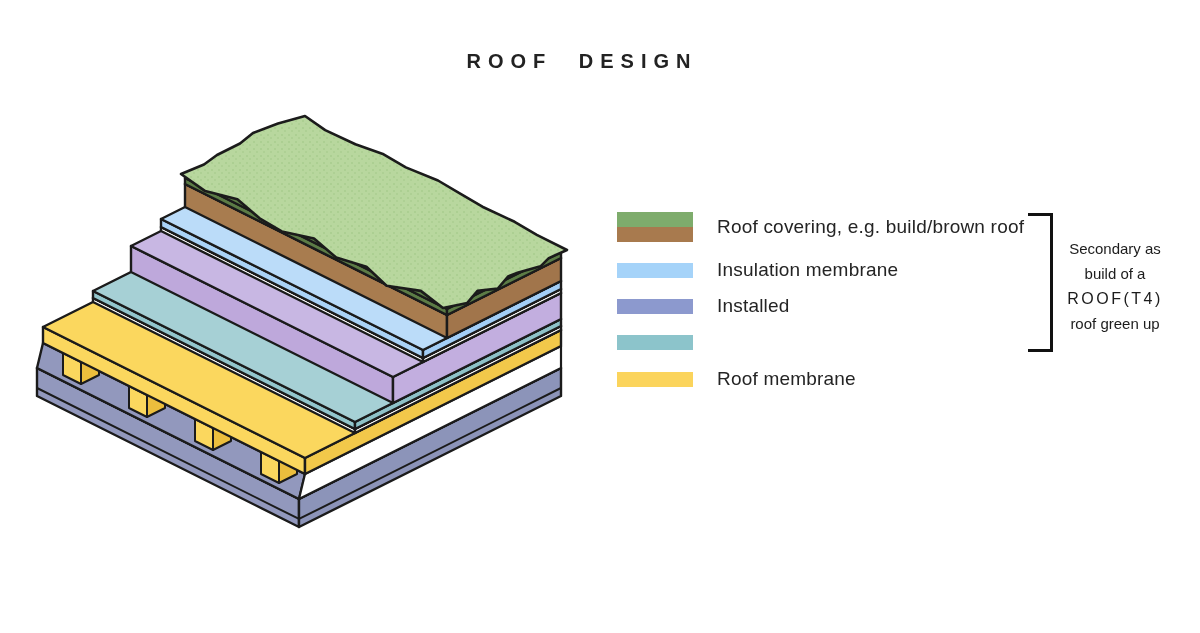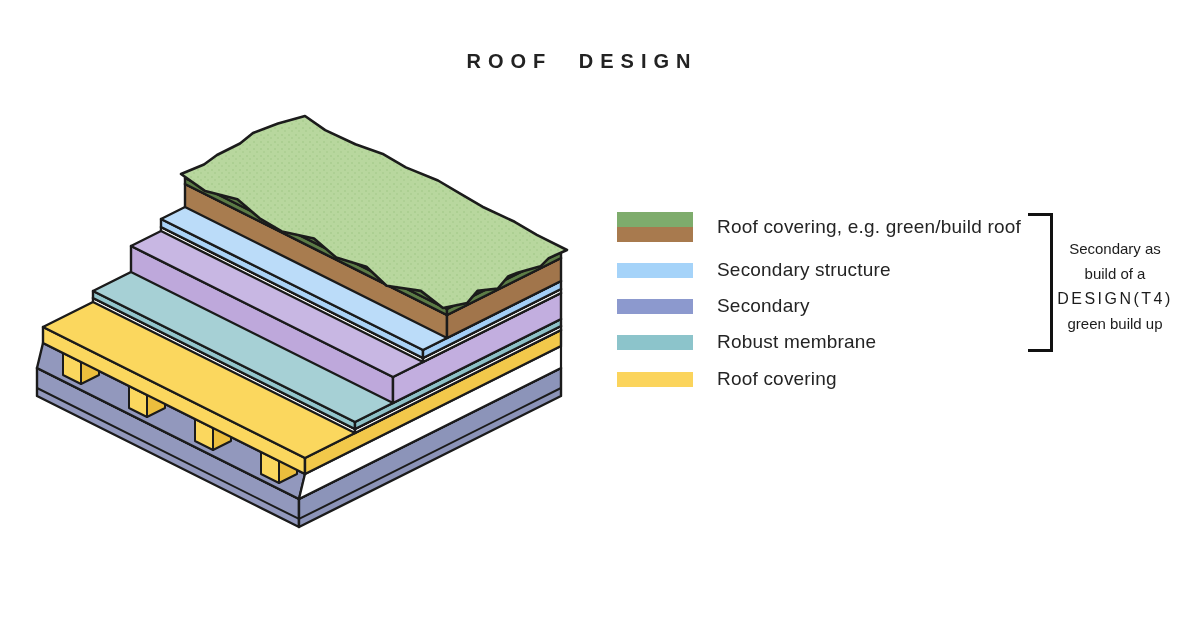--- a/index.html
+++ b/index.html
@@ -108,45 +108,44 @@
           <path d="M181.0,174.0L204.0,164.5L217.0,155.0L240.0,143.5L253.0,133.0L278.0,123.5L305.0,116.0L325.2,130.1L355.4,144.2L383.6,154.3L405.8,167.4L438.0,180.5L460.2,193.6L482.4,206.7L514.6,221.8L536.8,234.9L567.0,250.0L548.8,258.1L540.5,266.3L518.3,272.4L508.0,276.5L497.8,288.6L477.5,290.8L467.3,302.9L443.0,308.0L420.8,290.9L386.6,285.8L366.4,266.7L336.2,257.6L314.0,238.5L281.8,231.4L259.6,218.3L237.4,199.2L205.2,191.1Z" fill="url(#grass)" stroke="#1B1B1B" stroke-width="2.6" stroke-linejoin="round"></path>
         </g>
       </svg>
     </div>
 
   <div class="legend-row" style="top:212px">
     <div class="swatch double">
       <div class="half" style="background: rgb(126, 172, 108);"></div>
       <div class="half" style="background: rgb(168, 122, 78);"></div>
     </div>
-    <div class="legend-label">Roof covering, e.g. green/build roof</div>
+    <div class="legend-label">Roof covering, e.g. build/brown roof</div>
   </div>
 
   <div class="legend-row" style="top:255px">
     <div class="swatch" style="background: rgb(165, 211, 249);"></div>
-    <div class="legend-label">Secondary structure</div>
+    <div class="legend-label">Insulation membrane</div>
   </div>
 
   <div class="legend-row" style="top:291px">
     <div class="swatch" style="background: rgb(140, 153, 206);"></div>
-    <div class="legend-label">Secondary</div>
+    <div class="legend-label">Installed</div>
   </div>
 
   <div class="legend-row" style="top:327px">
     <div class="swatch" style="background: rgb(140, 196, 203);"></div>
-    <div class="legend-label">Robust membrane</div>
   </div>
 
   <div class="legend-row" style="top:364px">
     <div class="swatch" style="background: rgb(251, 212, 92);"></div>
-    <div class="legend-label">Roof covering</div>
+    <div class="legend-label">Roof membrane</div>
   </div>
 
 
   <div class="bracket"></div>
   <div class="note">
     <div>Secondary as</div>
     <div>build of a</div>
-    <div class="broof">DESIGN(T4)</div>
-    <div>green build up</div>
+    <div class="broof">ROOF(T4)</div>
+    <div>roof green up</div>
   </div>
 
 </div>
 
 </body></html>

